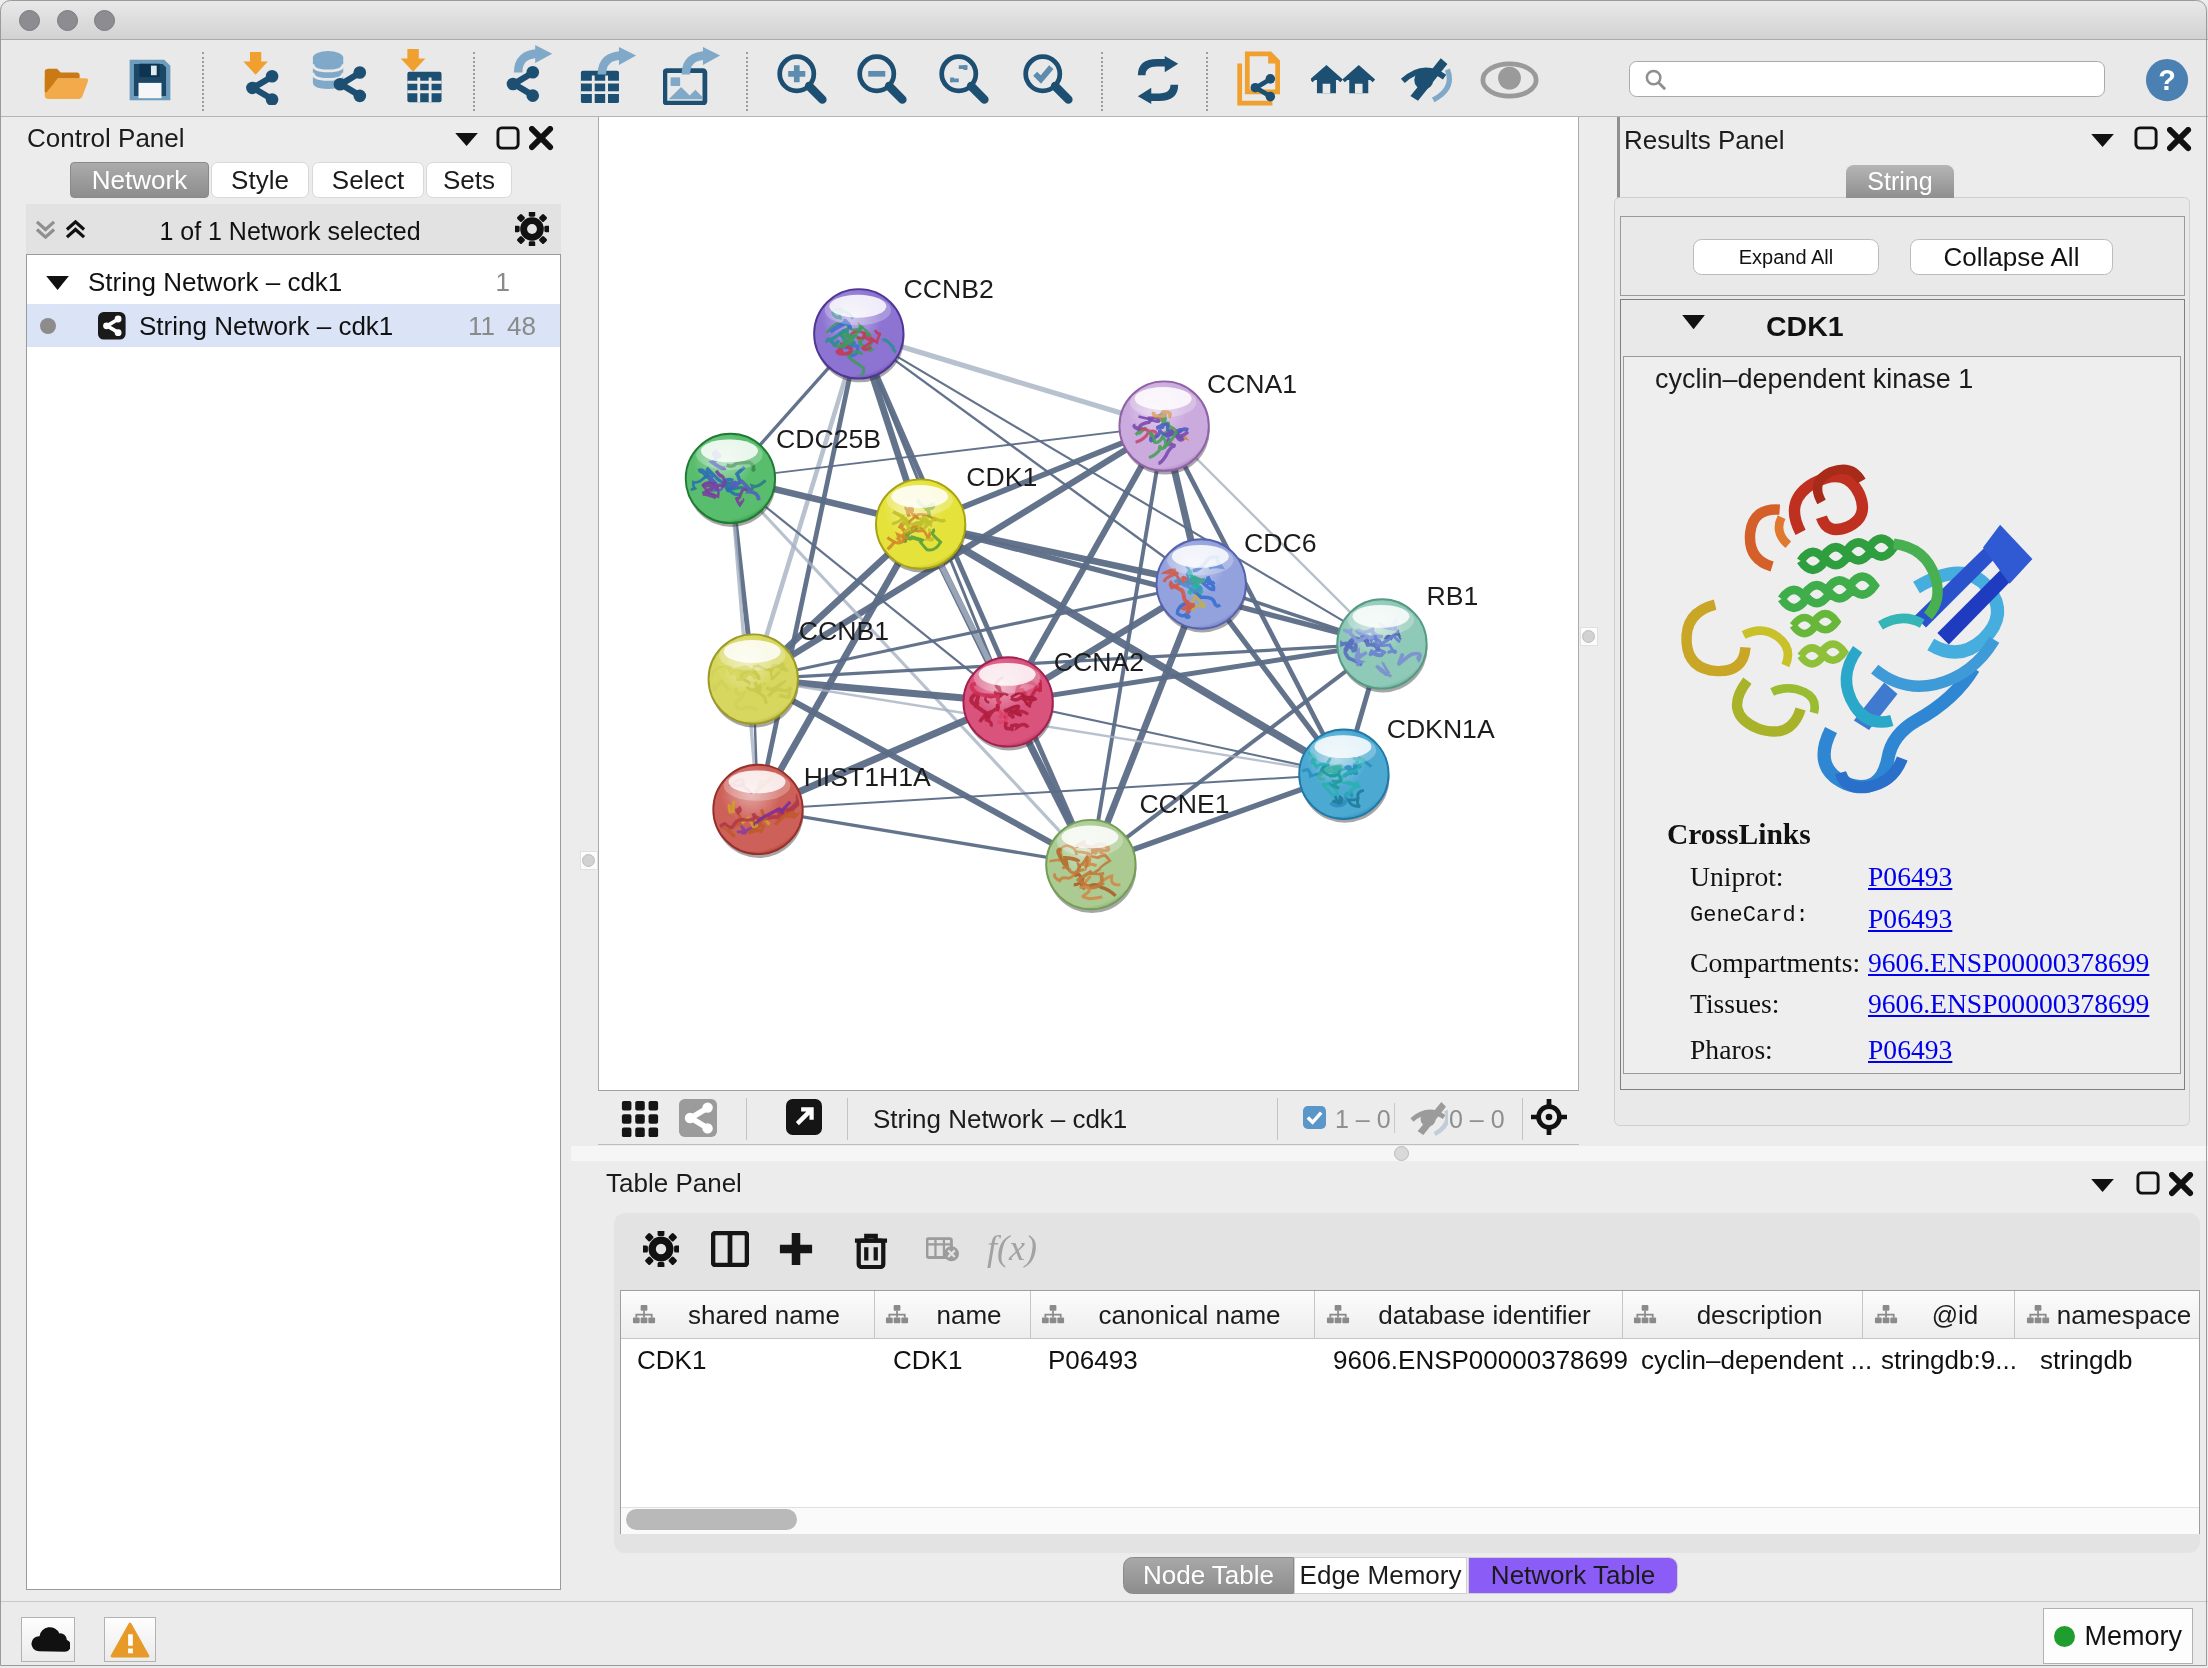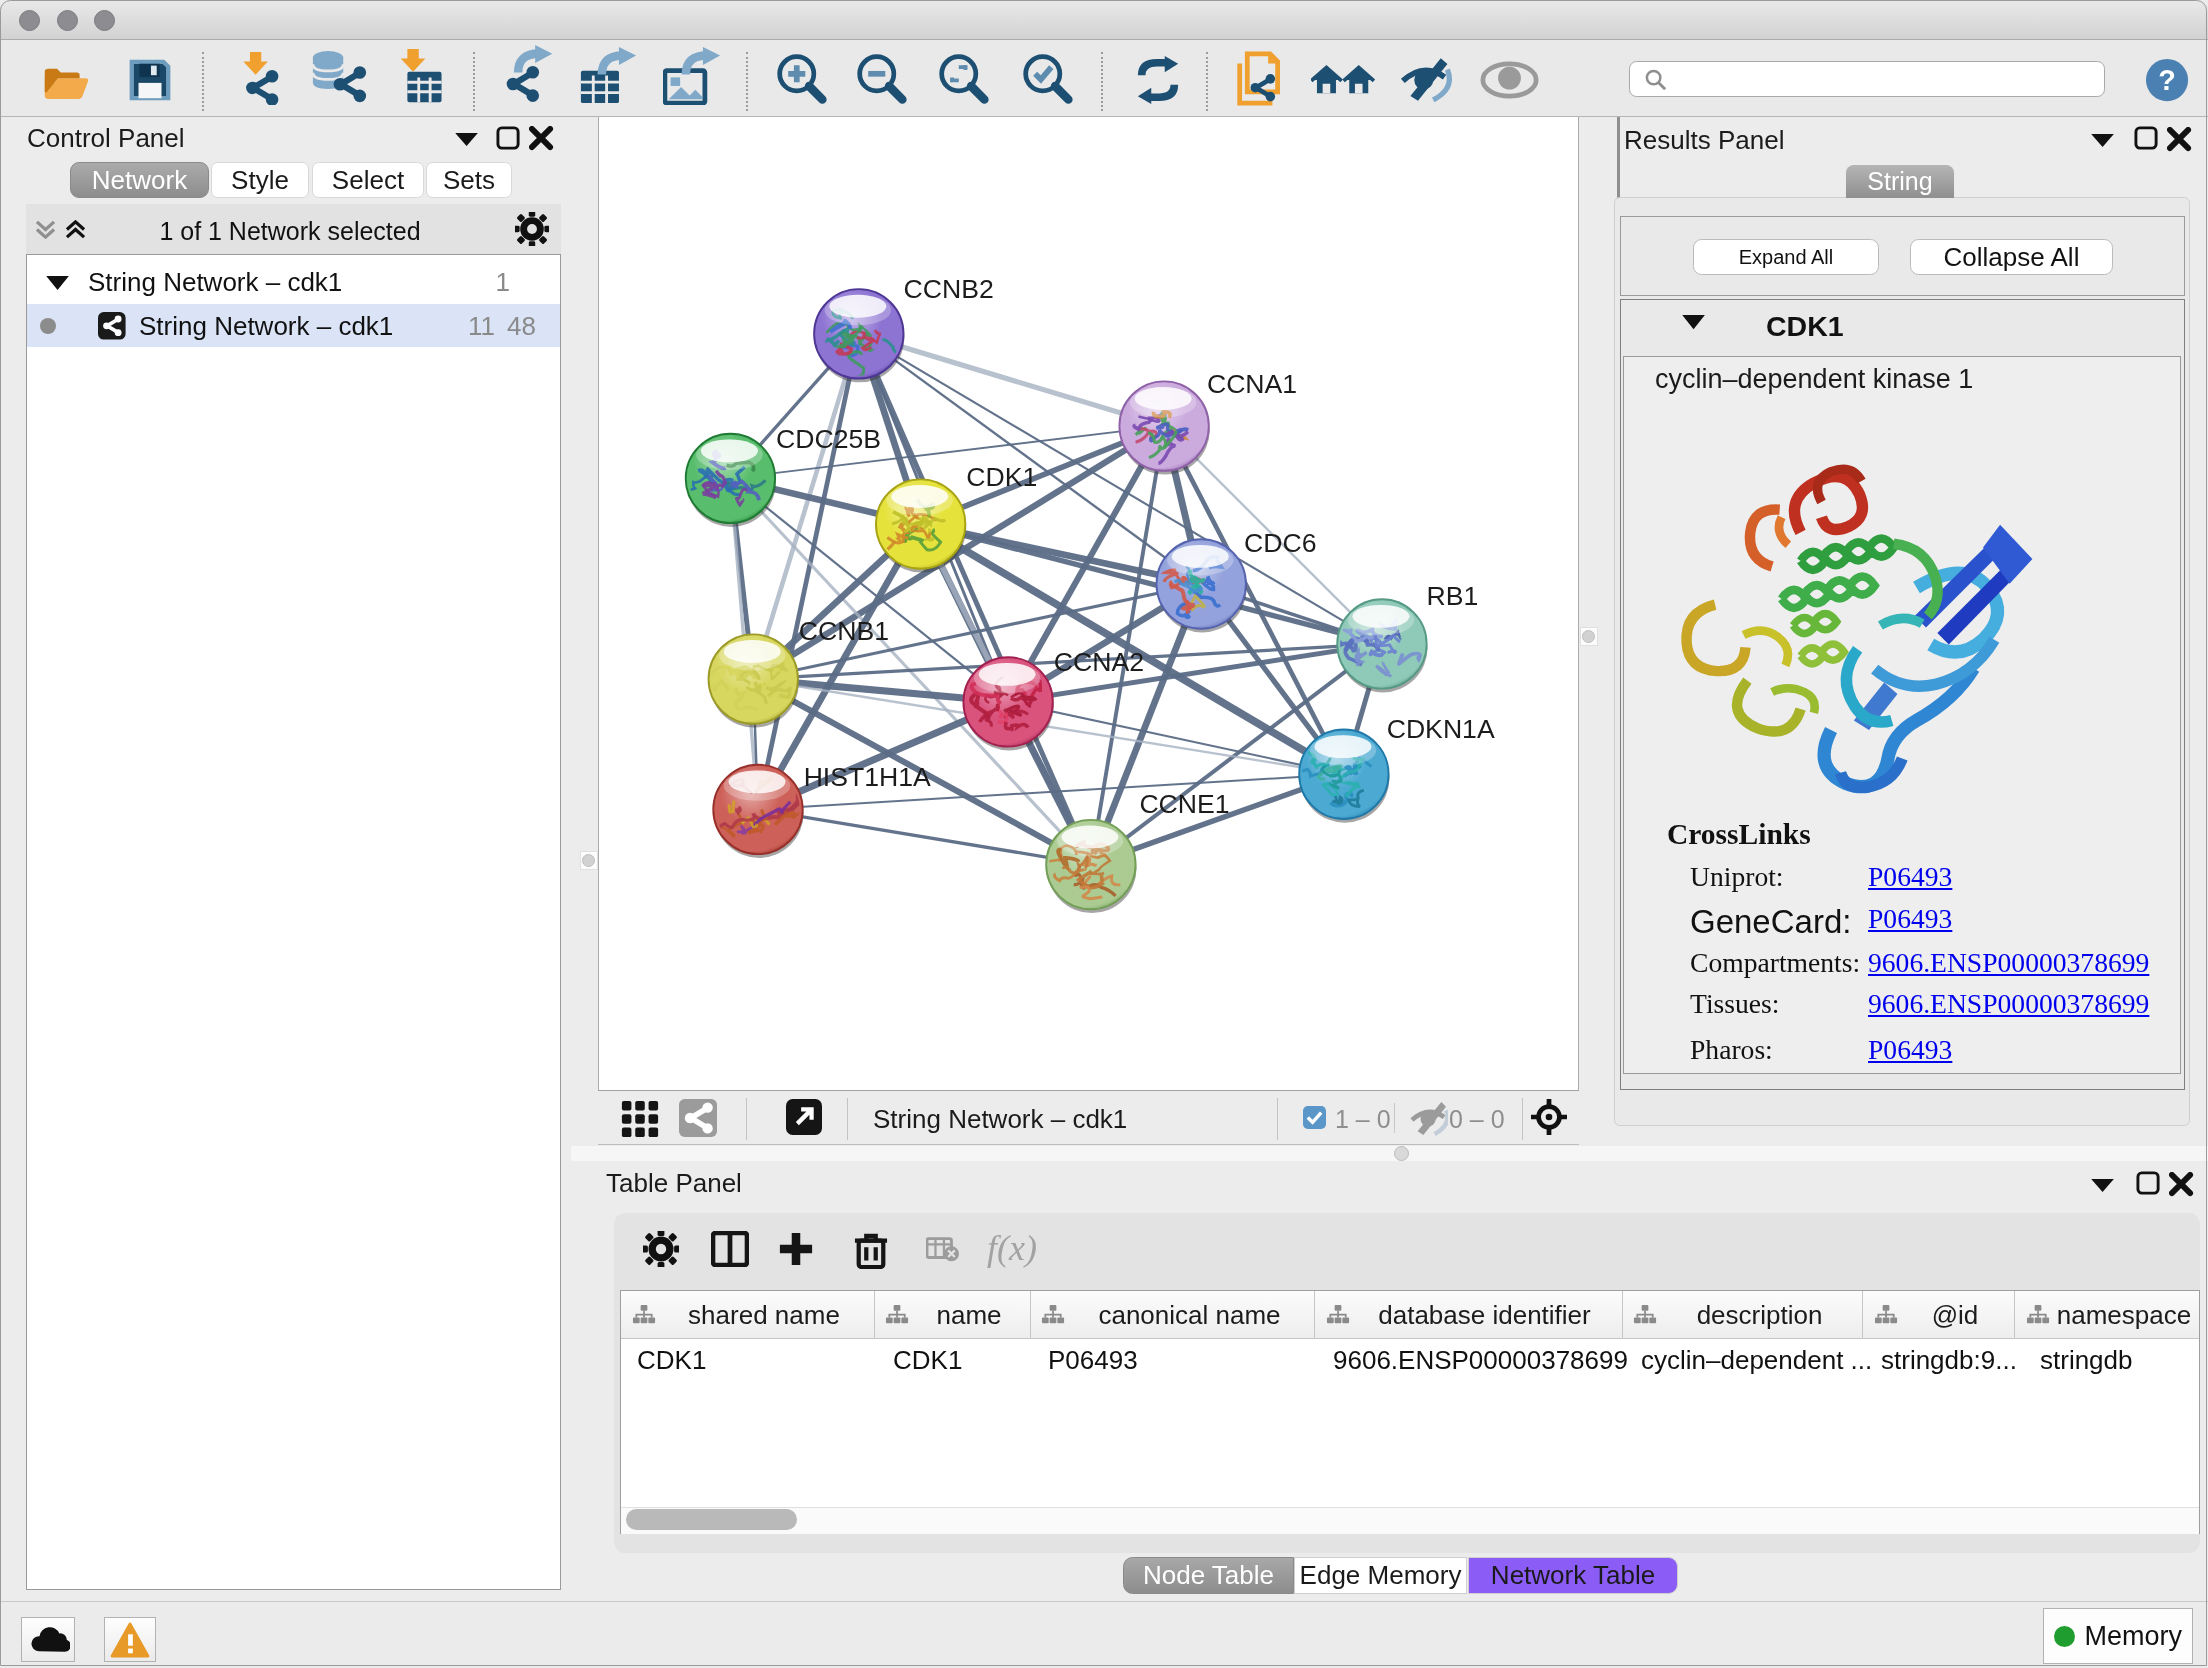--- a/index.html
+++ b/index.html
@@ -161,21 +161,21 @@
     <div style="position:absolute;left:27px;top:123px;font-size:26px;color:#1b1b1b">Control Panel</div>
     <div style="position:absolute;left:455px;top:131px"><svg width="25" height="17" viewBox="0 0 26 18" style="">
         <path d="M0 2 L24 2 L12.0 16 Z" fill="#111"></path>
       </svg></div>
     <div style="position:absolute;left:496px;top:126px"><svg width="25" height="25" viewBox="0 0 26 26" style="">
         <rect x="2" y="2" width="21" height="21" rx="4" fill="none" stroke="#111" stroke-width="3"></rect>
       </svg></div>
     <div style="position:absolute;left:529px;top:126px"><svg width="25" height="25" viewBox="0 0 26 26" style="">
         <path d="M3 3 L22 22 M22 3 L3 22" stroke="#111" stroke-width="6" stroke-linecap="round"></path>
       </svg></div>
-    <div style="position:absolute;left:70px;top:162px;width:139px;height:36px;background:linear-gradient(#ababab,#8d8d8d);color:#fff;border:1px solid #8a8a8a;border-radius:9px;font-size:26px;display:flex;align-items:center;justify-content:center">Network</div>
+    <div style="position:absolute;left:70px;top:162px;width:139px;height:36px;background:linear-gradient(#ababab,#8d8d8d);color:#fff;border:1px solid #8a8a8a;border-radius:4px;font-size:26px;display:flex;align-items:center;justify-content:center">Network</div>
     <div style="position:absolute;left:211px;top:162px;width:98px;height:36px;background:#fff;color:#1a1a1a;border:1px solid #d8d8d8;border-radius:6.7px;font-size:26px;display:flex;align-items:center;justify-content:center">Style</div>
     <div style="position:absolute;left:312px;top:162px;width:112px;height:36px;background:#fff;color:#1a1a1a;border:1px solid #d8d8d8;border-radius:6.7px;font-size:26px;display:flex;align-items:center;justify-content:center">Select</div>
     <div style="position:absolute;left:426px;top:162px;width:86px;height:36px;background:#fff;color:#1a1a1a;border:1px solid #d8d8d8;border-radius:6.7px;font-size:26px;display:flex;align-items:center;justify-content:center">Sets</div>
     <div style="position:absolute;left:26px;top:204px;width:535px;height:50px;background:#e2e2e2"></div>
     <div style="position:absolute;left:35px;top:220px"><svg width="21" height="19" viewBox="0 0 22 20" style="">
         <path d="M2 2 L11 10 L20 2" stroke="#8f8f8f" stroke-width="3.4" fill="none"></path>
         <path d="M2 10 L11 18 L20 10" stroke="#8f8f8f" stroke-width="3.4" fill="none"></path>
       </svg></div>
     <div style="position:absolute;left:65px;top:220px"><svg width="21" height="19" viewBox="0 0 22 20" style="">
         <path d="M2 10 L11 2 L20 10" stroke="#111" stroke-width="3.4" fill="none"></path>
@@ -697,21 +697,21 @@
         <path d="M135 105 Q120 92 128 76" fill="none" stroke="#e07830" stroke-width="9"></path>
         <path d="M58 168 Q26 176 28 208 Q30 236 60 238 Q88 239 90 213" fill="none" stroke="#c9a626" stroke-width="11"></path>
         <path d="M92 248 Q66 282 102 298 Q138 311 148 278" fill="none" stroke="#a8b32a" stroke-width="11"></path>
         <path d="M88 200 Q108 190 124 202 Q140 214 132 232" fill="none" stroke="#c9c12a" stroke-width="9"></path>
         <path d="M148 222 q12 -17 24 0 q-12 17 -24 0 M170 218 q12 -17 24 0 q-12 17 -24 0" fill="none" stroke="#8fc03a" stroke-width="8"></path>
         <path d="M118 260 Q135 252 152 260 Q166 267 162 282" fill="none" stroke="#9abc30" stroke-width="9"></path>
       </svg></div>
     <div style="position:absolute;left:1667px;top:818px;font-family:'Liberation Serif',serif;font-size:29.5px;font-weight:bold;color:#111">CrossLinks</div>
     <div style="position:absolute;left:1690px;top:861px;font-family:'Liberation Serif',serif;font-size:27.6px;color:#111">Uniprot:</div>
     <div style="position:absolute;left:1868px;top:861px;font-family:'Liberation Serif',serif;font-size:27.6px;color:#0000ee;text-decoration:underline">P06493</div>
-    <div style="position:absolute;left:1690px;top:903px;font-family:Liberation Sans, sans-serif;font-size:33px;color:#111">GeneCard:</div>
+    <div style="position:absolute;left:1690px;top:903px;font-family:Liberation Mono, monospace;font-size:22px;color:#111">GeneCard:</div>
     <div style="position:absolute;left:1868px;top:903px;font-family:'Liberation Serif',serif;font-size:27.6px;color:#0000ee;text-decoration:underline">P06493</div>
     <div style="position:absolute;left:1690px;top:947px;font-family:'Liberation Serif',serif;font-size:27.6px;color:#111">Compartments:</div>
     <div style="position:absolute;left:1868px;top:947px;font-family:'Liberation Serif',serif;font-size:27.6px;color:#0000ee;text-decoration:underline">9606.ENSP00000378699</div>
     <div style="position:absolute;left:1690px;top:988px;font-family:'Liberation Serif',serif;font-size:27.6px;color:#111">Tissues:</div>
     <div style="position:absolute;left:1868px;top:988px;font-family:'Liberation Serif',serif;font-size:27.6px;color:#0000ee;text-decoration:underline">9606.ENSP00000378699</div>
     <div style="position:absolute;left:1690px;top:1034px;font-family:'Liberation Serif',serif;font-size:27.6px;color:#111">Pharos:</div>
     <div style="position:absolute;left:1868px;top:1034px;font-family:'Liberation Serif',serif;font-size:27.6px;color:#0000ee;text-decoration:underline">P06493</div>
     <div style="position:absolute;left:606px;top:1168px;font-size:26px;color:#1b1b1b">Table Panel</div>
     <div style="position:absolute;left:2091px;top:1177px"><svg width="25" height="17" viewBox="0 0 26 18" style="">
         <path d="M0 2 L24 2 L12.0 16 Z" fill="#111"></path>

